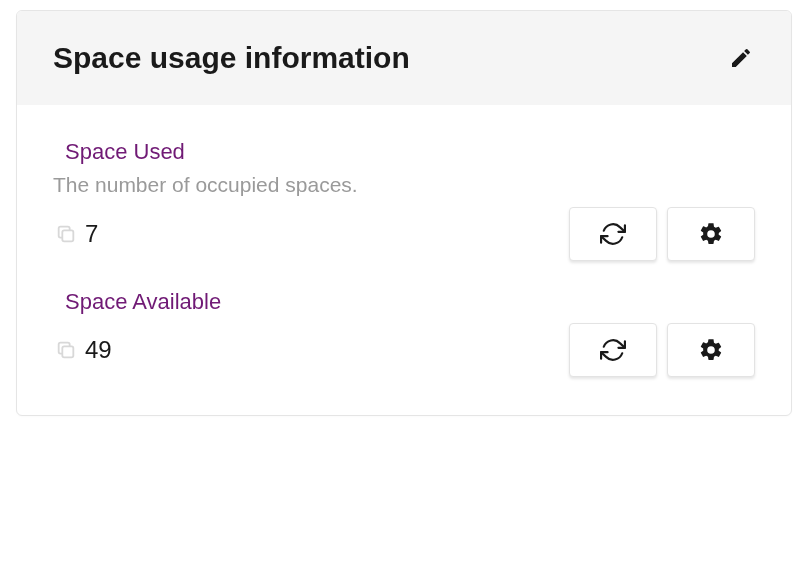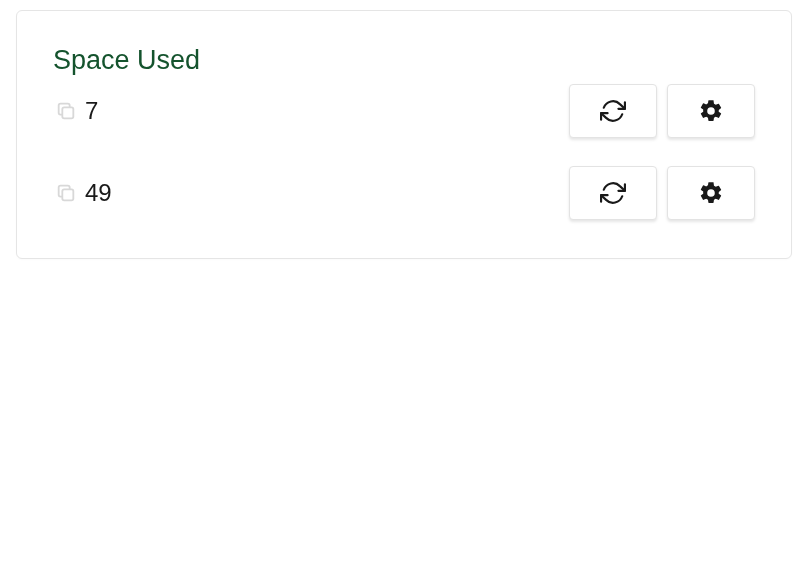--- a/index.html
+++ b/index.html
@@ -47,23 +47,23 @@
     padding: 0;
   }
   .card-body {
     padding: 34px 36px 38px 36px;
   }
   .metric {
     margin-bottom: 28px;
   }
   .metric:last-child { margin-bottom: 0; }
   .metric-label {
-    font-size: 27px;
-    color: #14532d;
-    margin: 0 0 8px 0;
+    font-size: 22px;
+    color: #701a75;
+    margin: 0 0 8px 12px;
   }
   .metric-desc {
     font-size: 21px;
     color: #9a9a9a;
     margin: 0 0 10px 0;
   }
   .metric-row {
     display: flex;
     align-items: center;
     justify-content: space-between;
@@ -105,25 +105,36 @@
     justify-content: center;
     cursor: pointer;
   }
   svg { display: block; }
 </style>
 </head>
 <body>
 
 <div class="card">
 
+  <div class="card-header">
+    <h1 class="card-title">Space usage information</h1>
+    <button class="edit-btn">
+      <span>
+        <svg width="24" height="24" viewBox="0 0 24 24" fill="#1a1a1a">
+          <path d="M3 17.25V21h3.75L17.81 9.94l-3.75-3.75L3 17.25zM20.71 7.04a1 1 0 0 0 0-1.41l-2.34-2.34a1 1 0 0 0-1.41 0l-1.83 1.83 3.75 3.75 1.83-1.83z"></path>
+        </svg>
+      </span>
+    </button>
+  </div>
 
   <div class="card-body">
 
     <div class="metric">
       <p class="metric-label">Space Used</p>
+      <p class="metric-desc">The number of occupied spaces.</p>
       <div class="metric-row">
         <div class="metric-value-wrap">
           <button class="copy-icon">
             <span>
               <svg width="22" height="22" viewBox="0 0 24 24" fill="none" stroke="#d8d8d8" stroke-width="2">
                 <rect x="8" y="8" width="12" height="12" rx="2"></rect>
                 <path d="M16 8V6a2 2 0 0 0-2-2H6a2 2 0 0 0-2 2v8a2 2 0 0 0 2 2h2"></path>
               </svg>
             </span>
           </button>
@@ -145,20 +156,21 @@
               <svg width="26" height="26" viewBox="0 0 24 24" fill="#1a1a1a">
                 <path d="M19.14 12.94c.04-.31.06-.63.06-.94s-.02-.63-.06-.94l2.03-1.58a.5.5 0 0 0 .12-.64l-1.92-3.32a.5.5 0 0 0-.6-.22l-2.39.96a7.03 7.03 0 0 0-1.62-.94l-.36-2.54A.5.5 0 0 0 13.9 2h-3.84a.5.5 0 0 0-.49.42l-.36 2.54c-.58.24-1.12.56-1.62.94l-2.39-.96a.5.5 0 0 0-.6.22L2.68 8.48a.5.5 0 0 0 .12.64l2.03 1.58c-.04.31-.06.63-.06.94s.02.63.06.94l-2.03 1.58a.5.5 0 0 0-.12.64l1.92 3.32c.14.24.42.34.6.22l2.39-.96c.5.38 1.04.7 1.62.94l.36 2.54c.04.24.25.42.49.42h3.84a.5.5 0 0 0 .49-.42l.36-2.54c.58-.24 1.12-.56 1.62-.94l2.39.96c.24.1.5 0 .6-.22l1.92-3.32a.5.5 0 0 0-.12-.64l-2.03-1.58zM12 15.5A3.5 3.5 0 1 1 12 8.5a3.5 3.5 0 0 1 0 7z"></path>
               </svg>
             </span>
           </button>
         </div>
       </div>
     </div>
 
     <div class="metric">
+      <p class="metric-label">Space Available</p>
       <div class="metric-row">
         <div class="metric-value-wrap">
           <button class="copy-icon">
             <span>
               <svg width="22" height="22" viewBox="0 0 24 24" fill="none" stroke="#d8d8d8" stroke-width="2">
                 <rect x="8" y="8" width="12" height="12" rx="2"></rect>
                 <path d="M16 8V6a2 2 0 0 0-2-2H6a2 2 0 0 0-2 2v8a2 2 0 0 0 2 2h2"></path>
               </svg>
             </span>
           </button>

